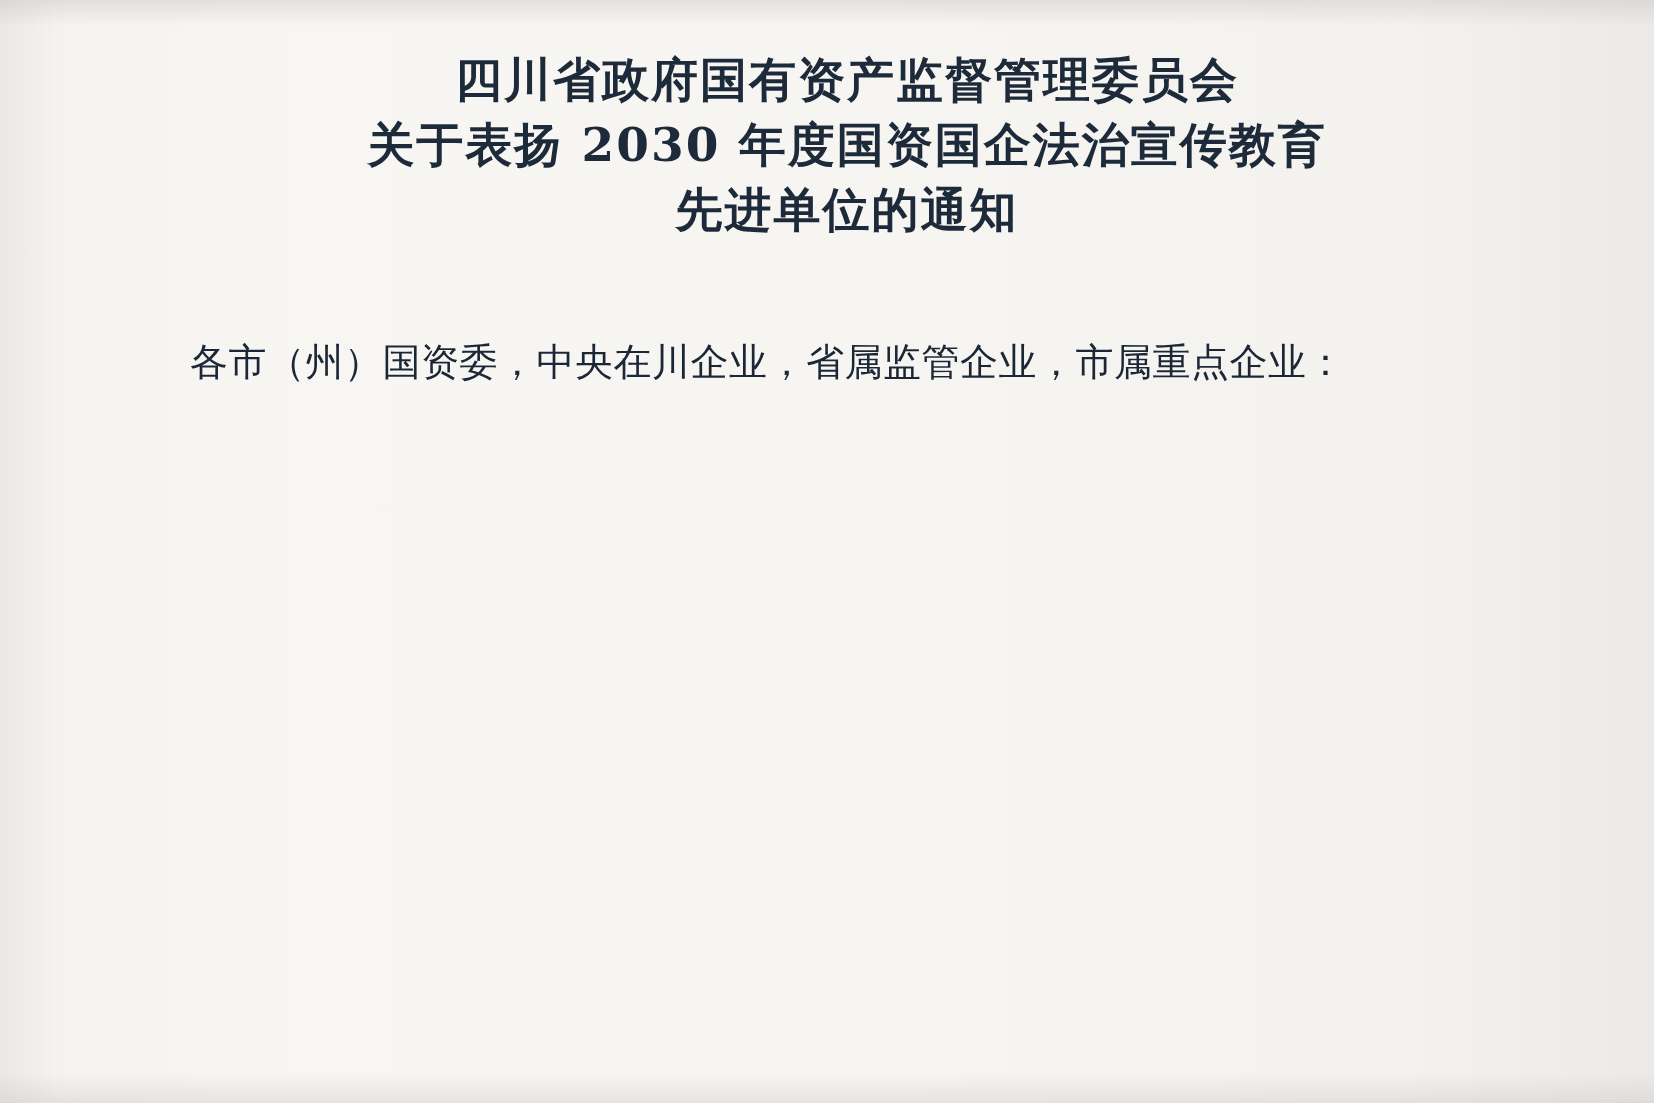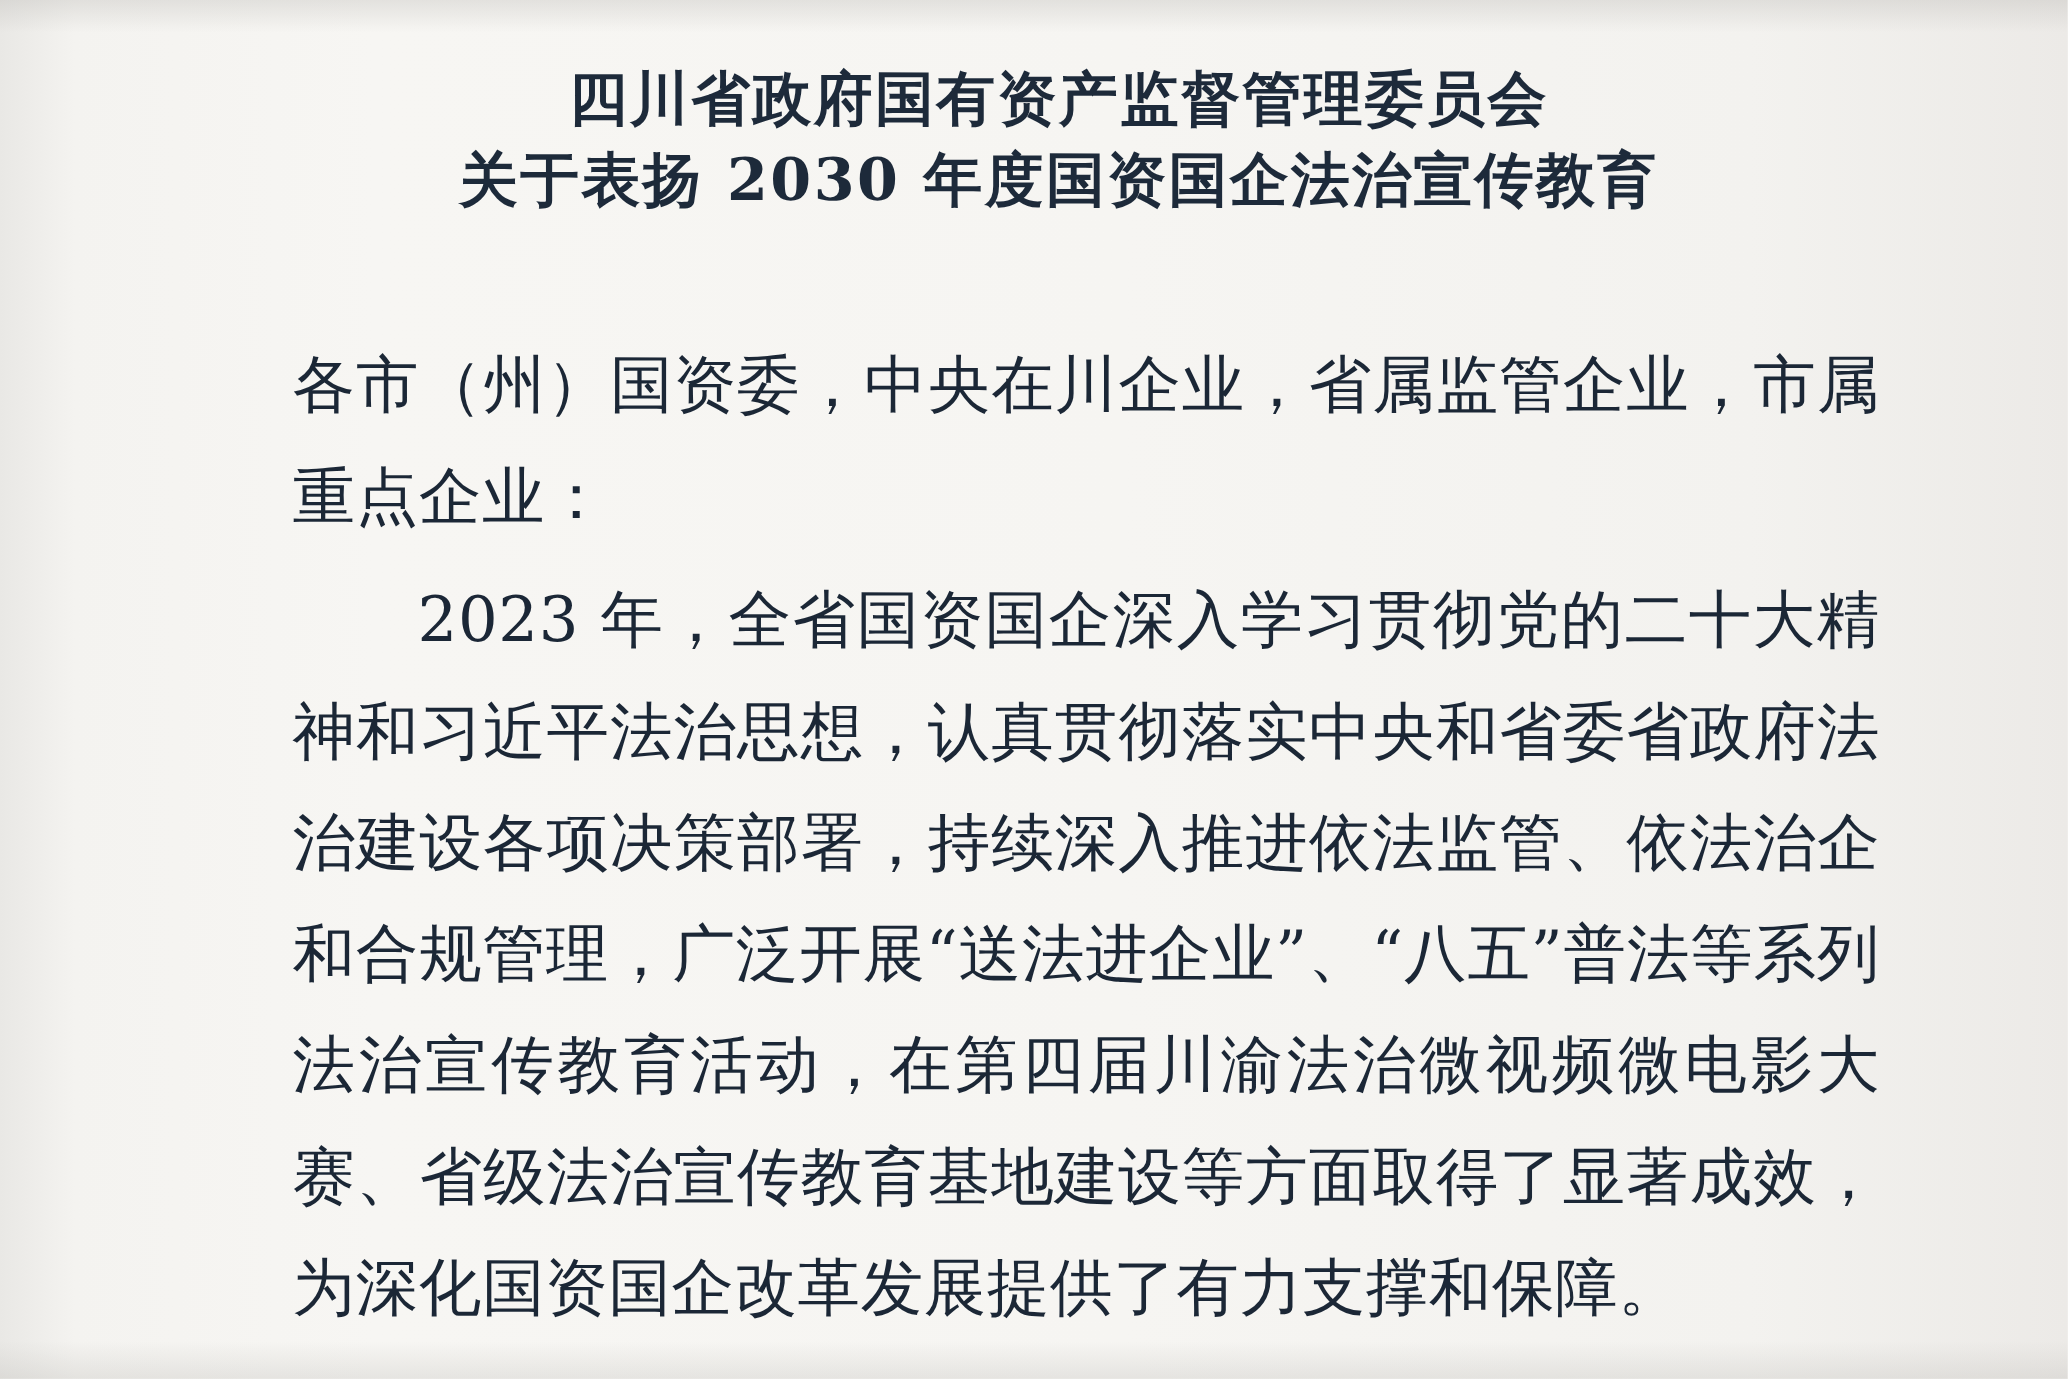--- a/index.html
+++ b/index.html
@@ -55,44 +55,43 @@
     font-weight: bold;
     color: #1d2a3a;
     font-size: 47px;
     line-height: 1.38;
     letter-spacing: 2px;
     white-space: nowrap;
   }
 
   .para {
     color: #1b2736;
-    font-size: 50px;
+    font-size: 38px;
     line-height: 1.78;
     text-align: justify;
     text-justify: inter-character;
     letter-spacing: 0.5px;
-    margin-left: 44px;
   }
   .para.first {
     margin-top: 86px;
   }
   .para.indent {
     text-indent: 2em;
     margin-top: 10px;
   }
 </style>
 </head>
 <body>
 
 <div class="page">
   <div class="doc-body">
 
     <div class="title-block">
       <div class="title-line">四川省政府国有资产监督管理委员会</div>
       <div class="title-line">关于表扬 2030 年度国资国企法治宣传教育</div>
+      <div class="title-line">先进单位的通知</div>
     </div>
 
     <div class="para first">各市（州）国资委，中央在川企业，省属监管企业，市属重点企业：</div>
 
-    <div class="para indent">2023 年，全省国资国企深入学习贯彻党的二十大精神和习近平法治思想，认真贯彻落实中央和省委省政府法治建设各项决策部署，持续深入推进依法监管、依法治企和合规管理，广泛开展“送法进企业”、“八五”普法等系列法治宣传教育活动，在第四届川渝法治微视频微电影大赛、省级法治宣传教育基地建设等方面取得了显著成效，为深化国资国企改革发展提供了有力支撑和保障。</div>
 
   </div>
 </div>
 
 </body></html>

